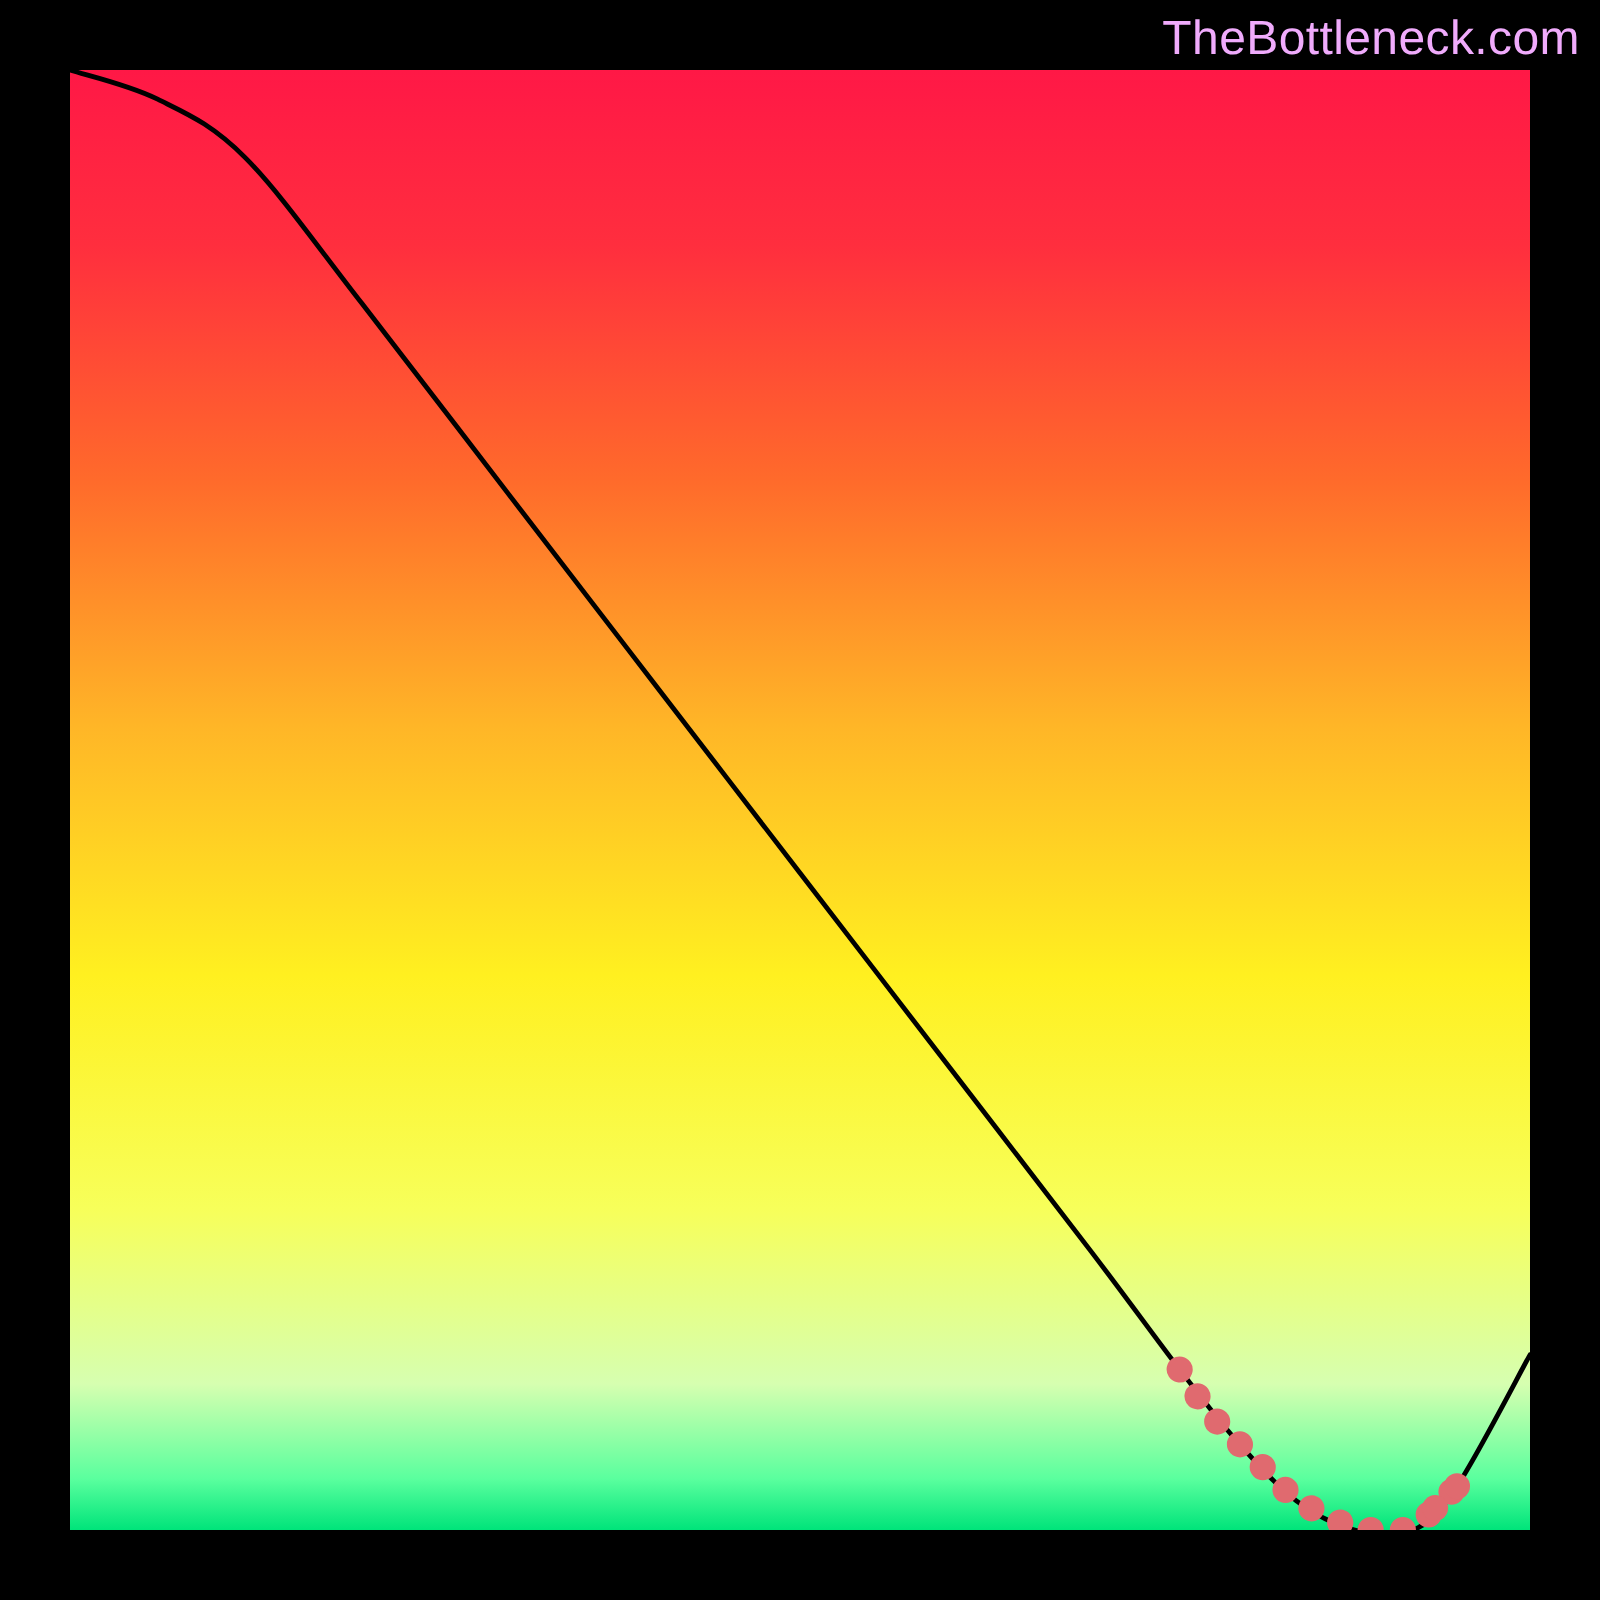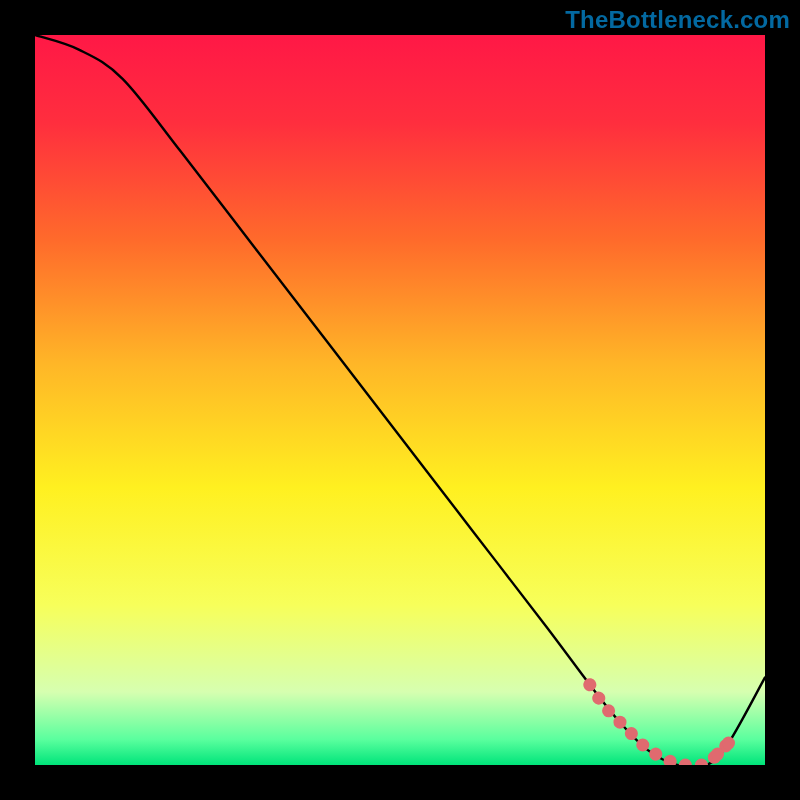--- a/index.html
+++ b/index.html
@@ -21,23 +21,23 @@
     left: 35px;
     top: 35px;
     width: 730px;
     height: 730px;
     overflow: hidden;
   }
   .watermark {
     position: absolute;
     top: 6px;
     right: 10px;
-    color: #0369a1;
+    color: #f0abfc;
     font-size: 24px;
-    font-weight: 700;
+    font-weight: 400;
     letter-spacing: 0.2px;
     user-select: none;
   }
   svg { display: block; }
 </style>
 </head>
 <body>
 
 <div class="frame">
   <div class="watermark">TheBottleneck.com</div>

